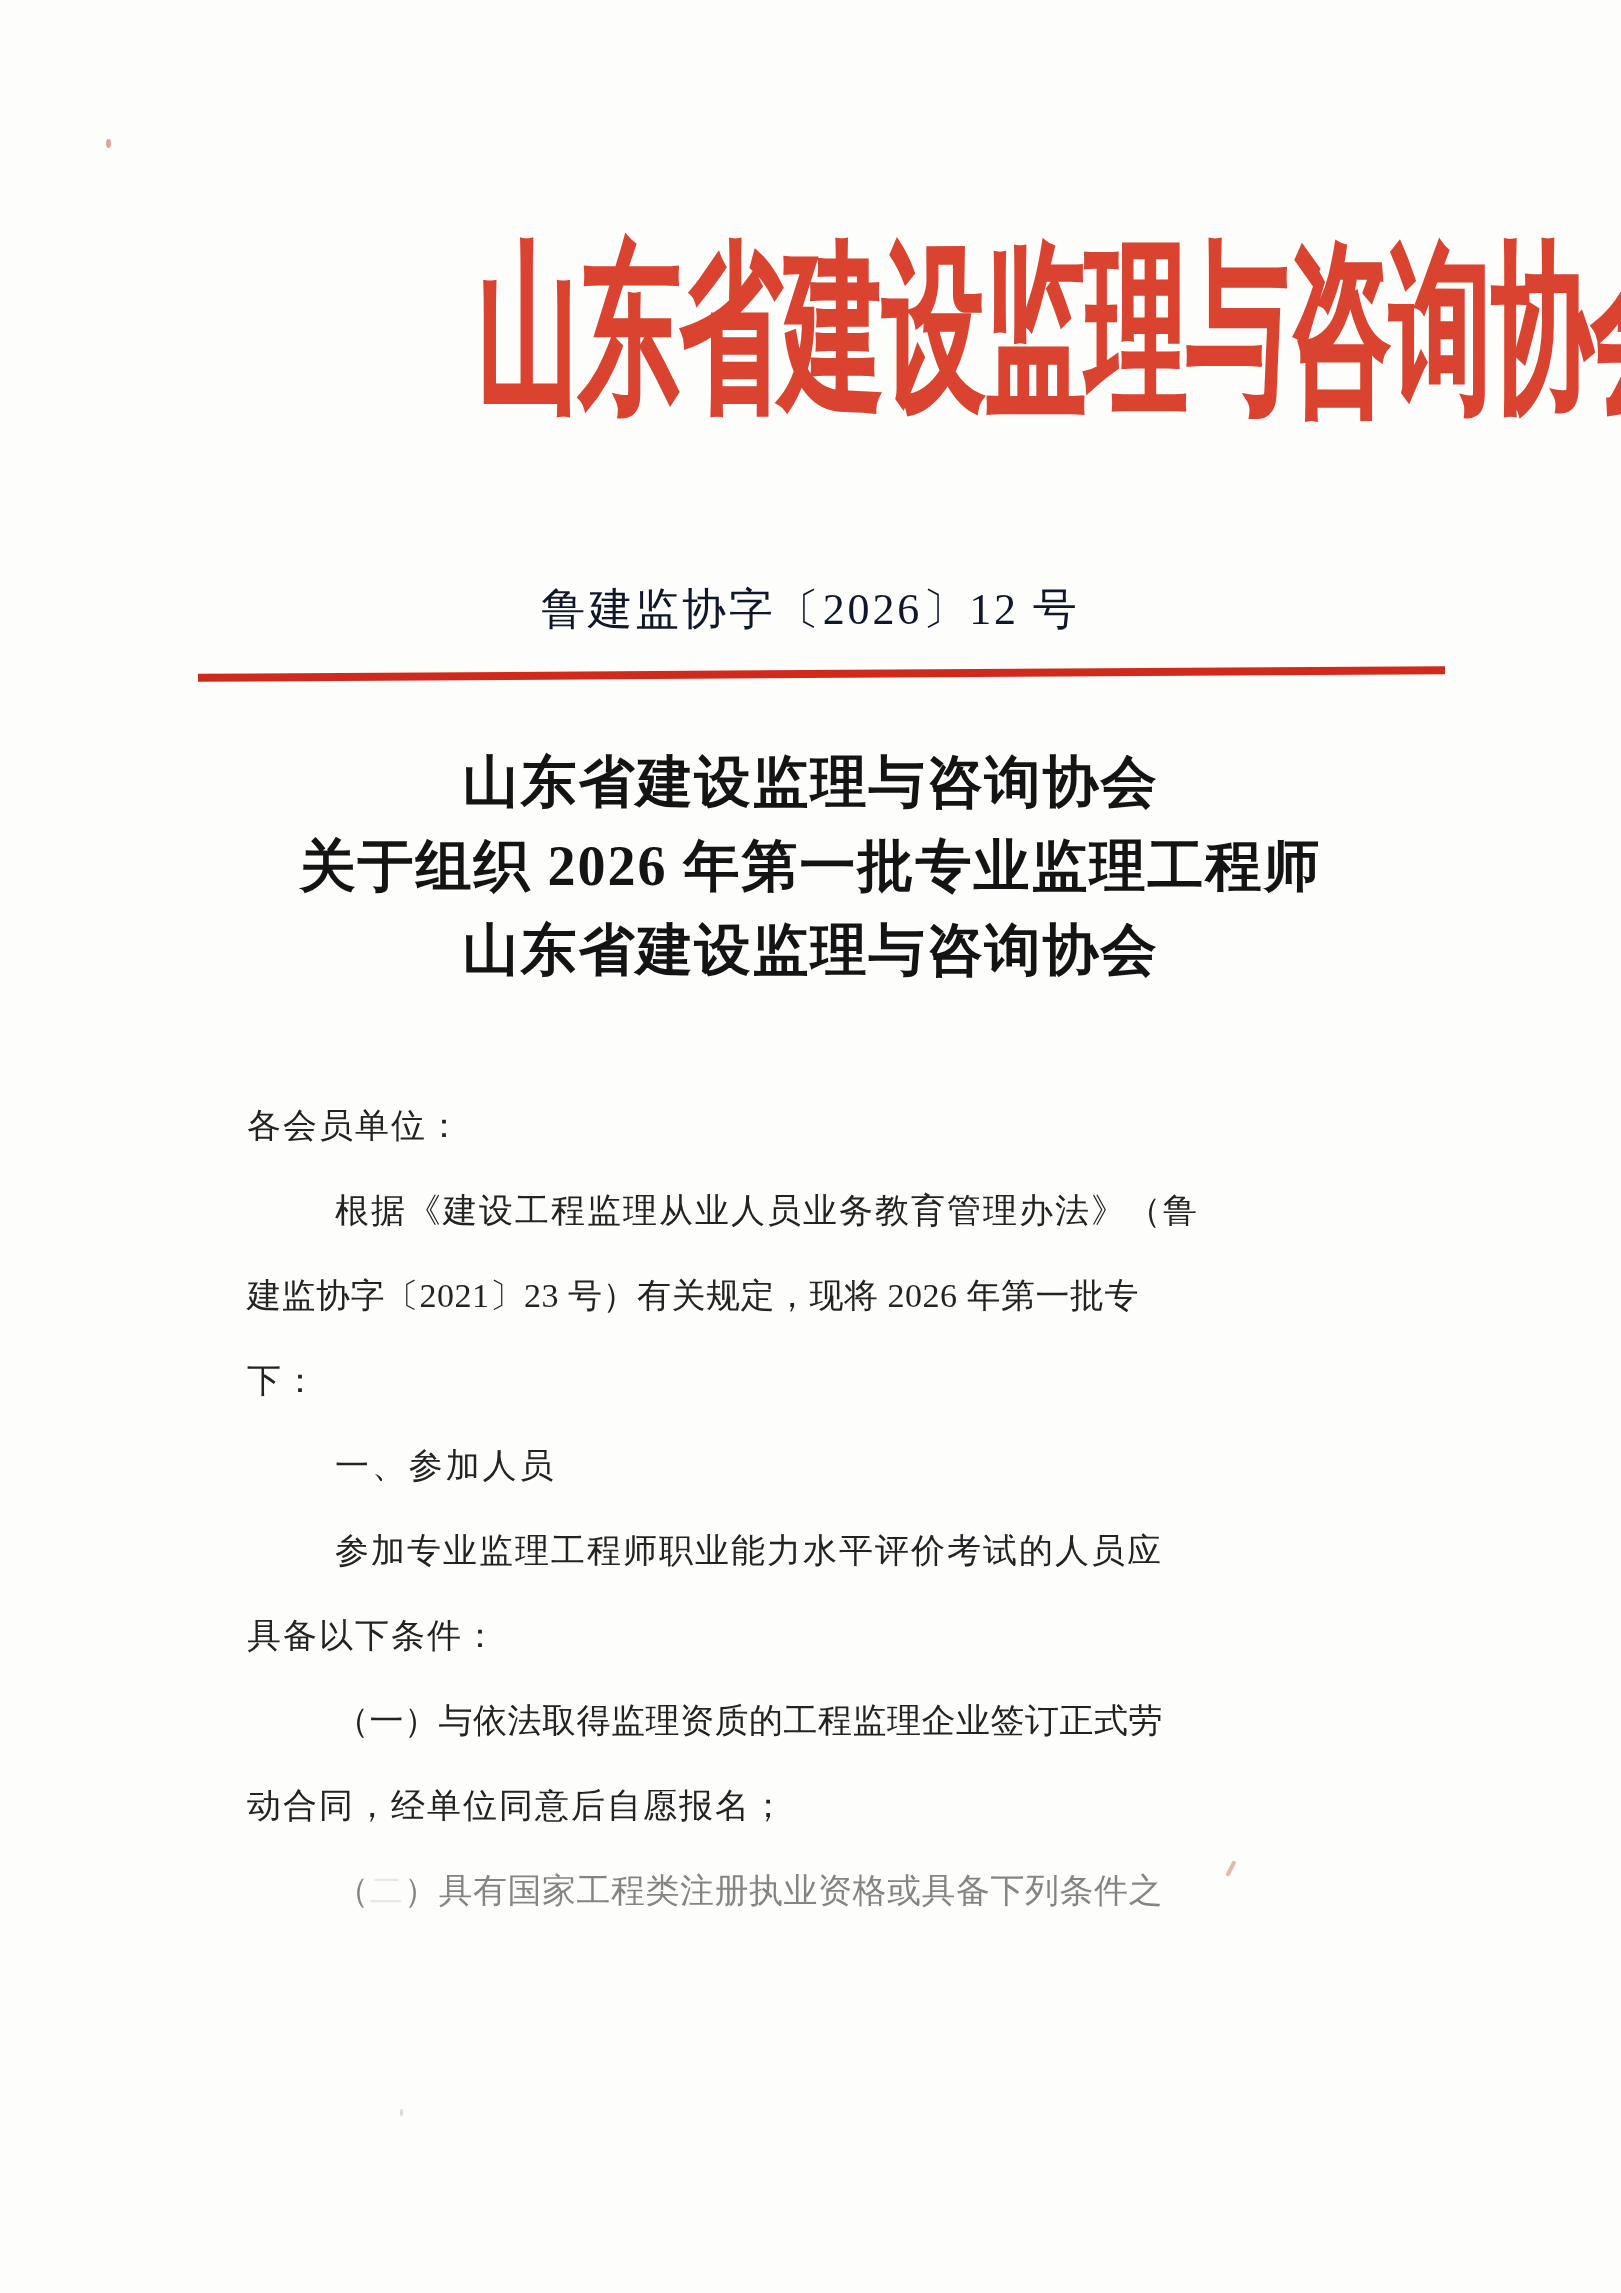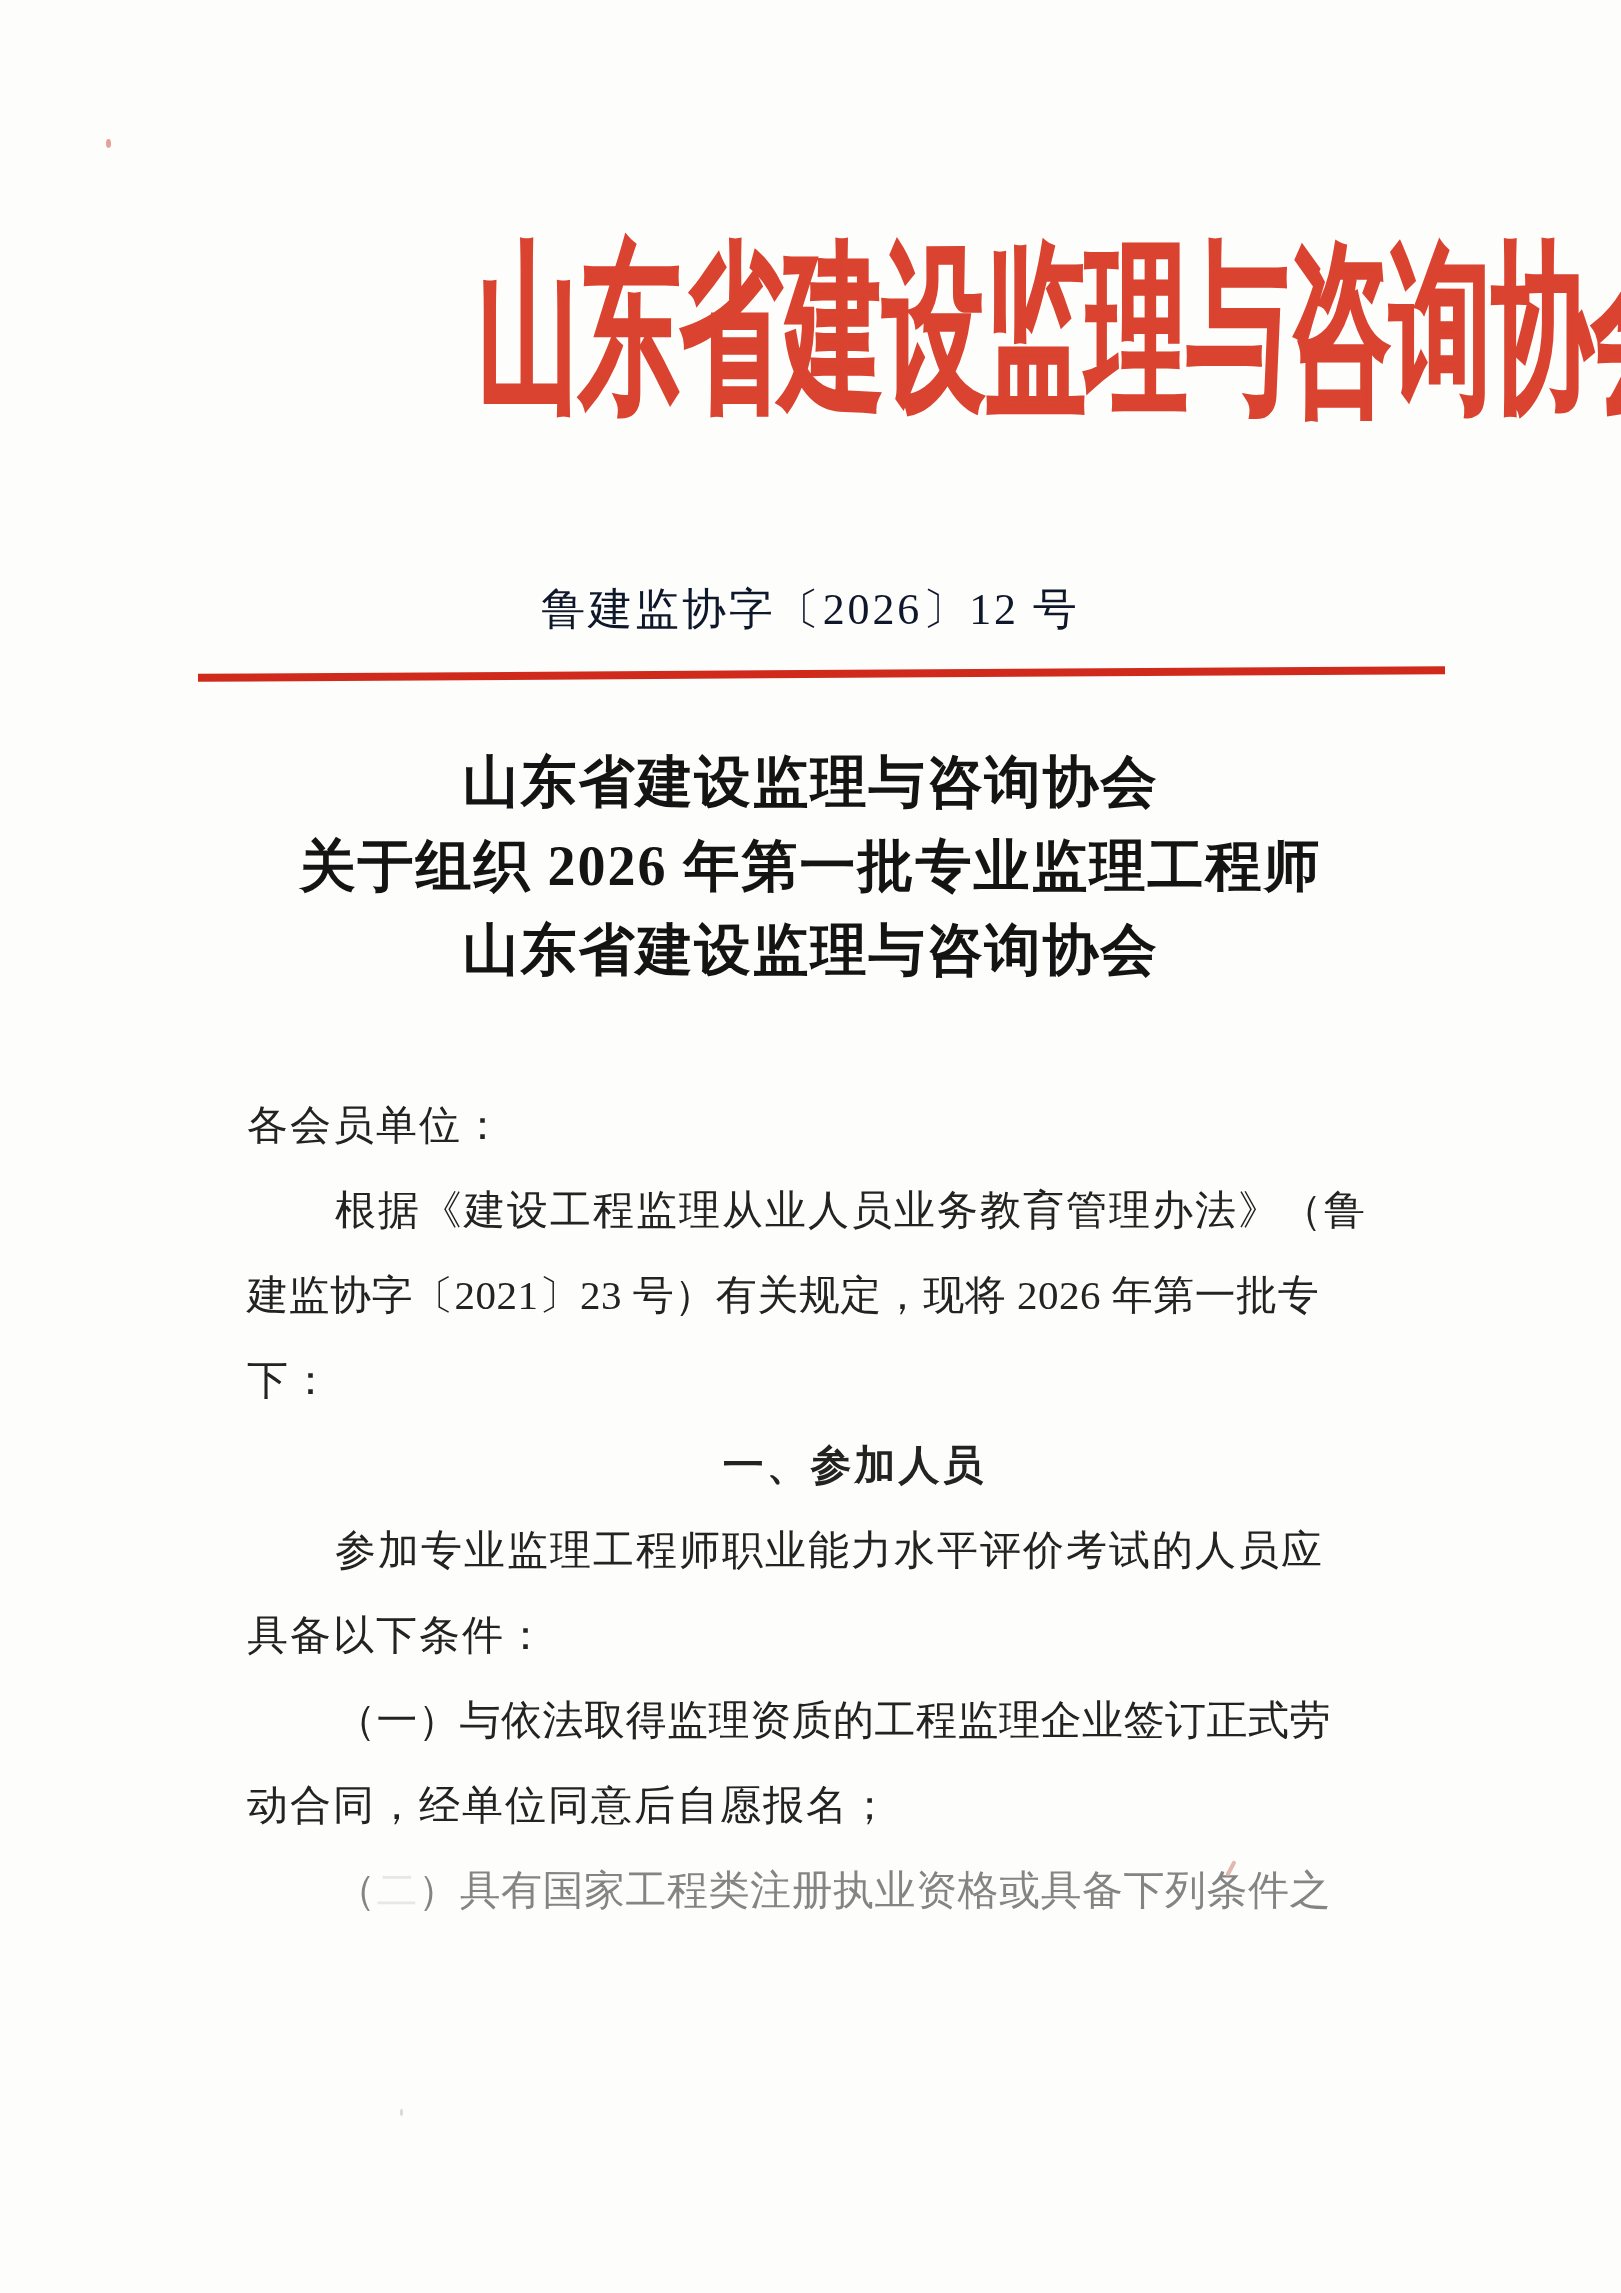--- a/index.html
+++ b/index.html
@@ -45,31 +45,30 @@
   }
   
   .title-block{
     position:absolute;top:740px;left:0;width:100%;
     text-align:center;font-weight:bold;font-size:56px;line-height:84px;
     color:var(--title-ink);letter-spacing:2px;
   }
   
   .body-text{
     position:absolute;top:1083px;left:247px;width:1127px;
-    font-size:41px;color:var(--ink);
+    font-size:34px;color:var(--ink);
   }
   .line{
     height:85px;line-height:85px;letter-spacing:2px;white-space:nowrap;
   }
   .indent{text-indent:88px;}
   .tight{letter-spacing:0.5px;}
   .heading{
-    font-weight:bold;letter-spacing:2.9px;
+    font-weight:normal;letter-spacing:2.9px;
     font-family:"Liberation Sans","DejaVu Sans",sans-serif;
-    text-align:center;
   }
   .faded{opacity:0.55;}
   .ghost{opacity:0.18;}
   
   .speck{position:absolute;border-radius:50%;}
   .speck-a{top:139px;left:106px;width:4.9px;height:8.8px;background:#dd8a7d;opacity:.8;}
   .speck-b{top:1860px;left:1229px;width:3.9px;height:16.7px;border-radius:2px;background:#dba79b;transform:rotate(28deg);opacity:.8;}
   .speck-c{top:2109px;left:400px;width:2.9px;height:6.9px;background:#c9c9c6;opacity:.7;}
 </style>
 </head>

